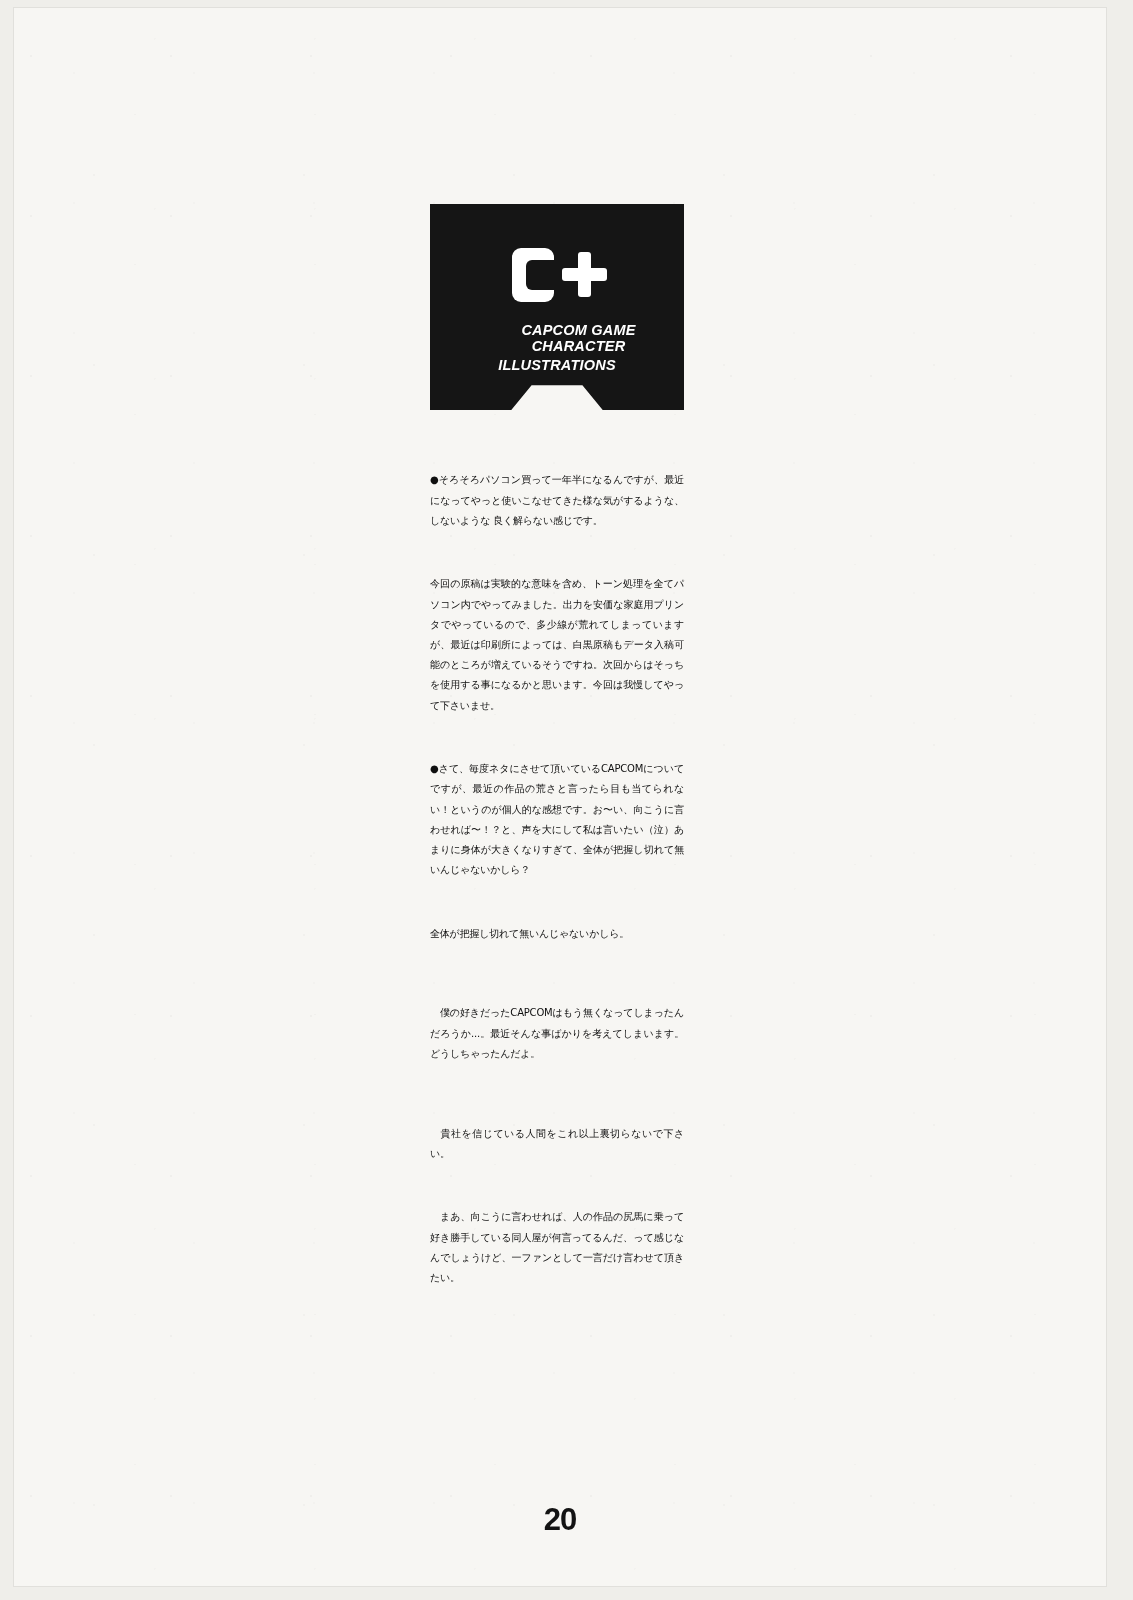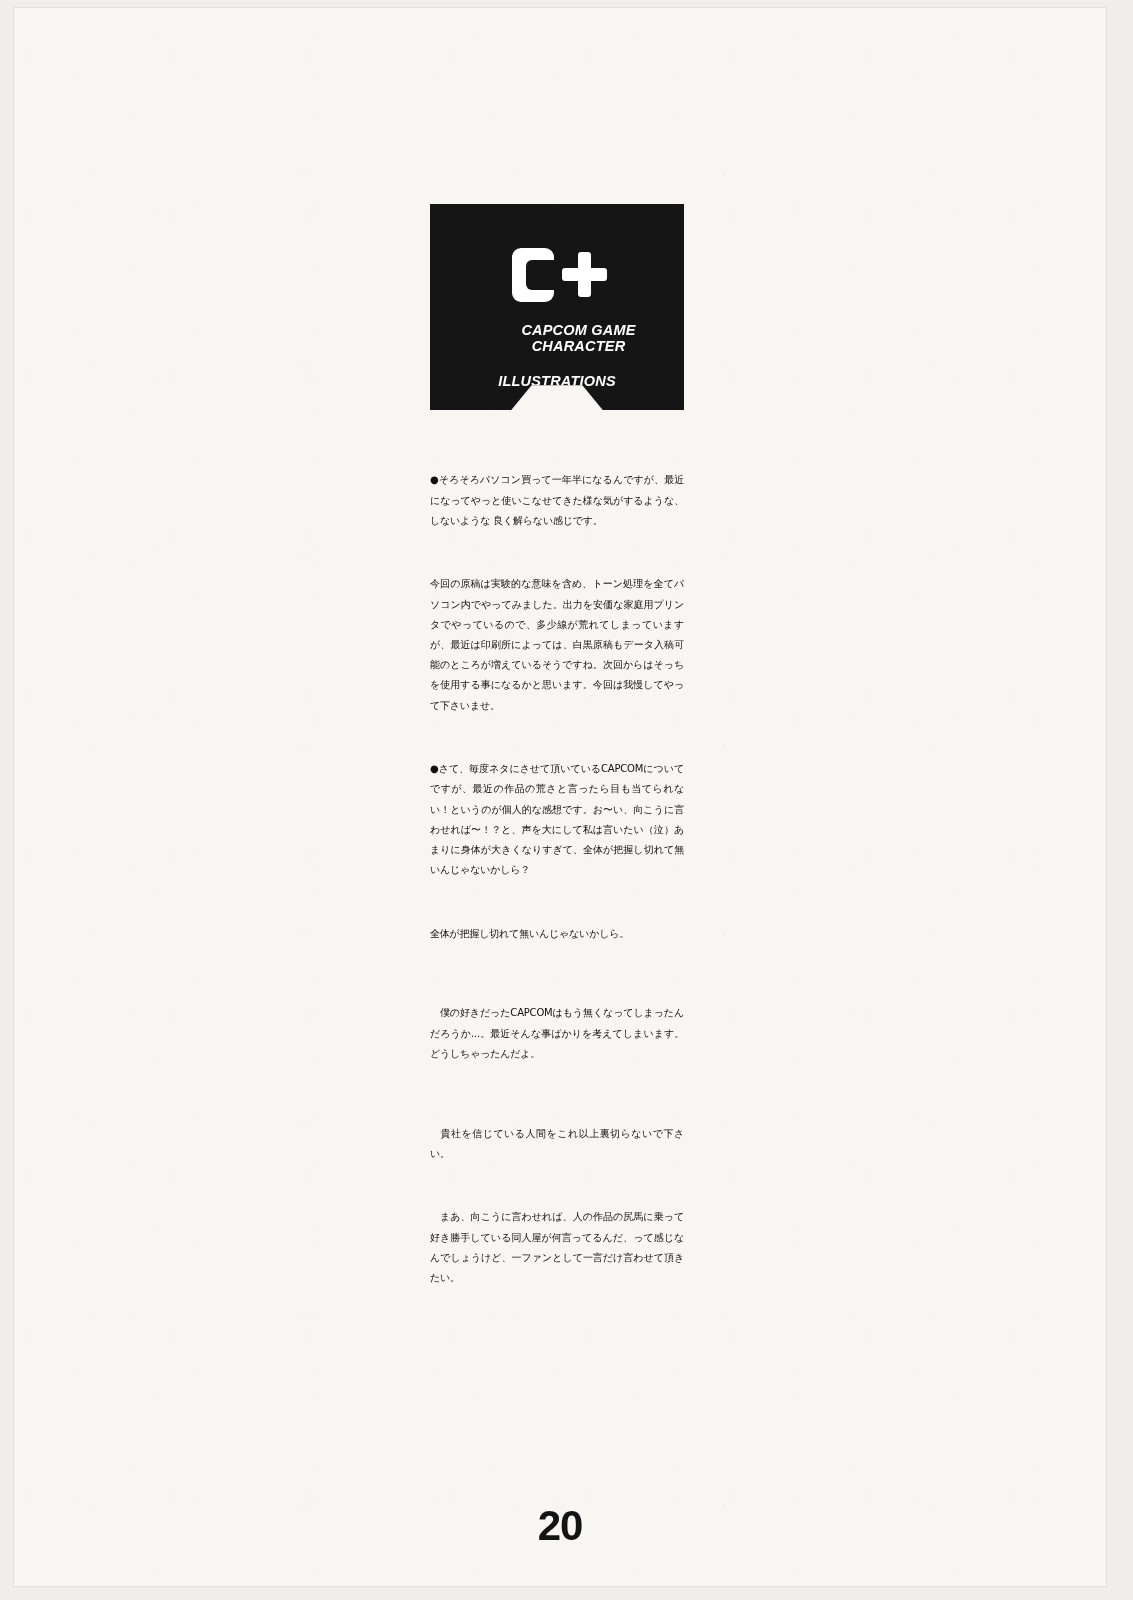--- a/index.html
+++ b/index.html
@@ -112,21 +112,21 @@
     font-style: italic;
     margin-top: 4px;
     padding-left: 43px;
   }
   .logo-line2 {
     color: #fff;
     font-size: 14.5px;
     font-weight: bold;
     font-style: italic;
     letter-spacing: .2px;
-    margin-top: 19px;
+    margin-top: 3px;
   }
 
   
   .body-text {
     margin-top: 20px;
     font-family: "DejaVu Sans", "Liberation Sans", sans-serif;
     font-size: 10px;
     line-height: 20.2px;
     color: #0f0f0f;
     font-weight: normal;
@@ -141,21 +141,21 @@
 
   
   .page-number {
     position: absolute;
     left: 0;
     right: 0;
     top: 1494px;
     text-align: center;
     font-family: "Liberation Sans", sans-serif;
     font-weight: bold;
-    font-size: 42px;
+    font-size: 31px;
     color: #131313;
     letter-spacing: -1px;
   }
 </style>
 </head>
 <body>
 
 <div class="page">
   <div class="paper">
     <div class="grain"></div>

